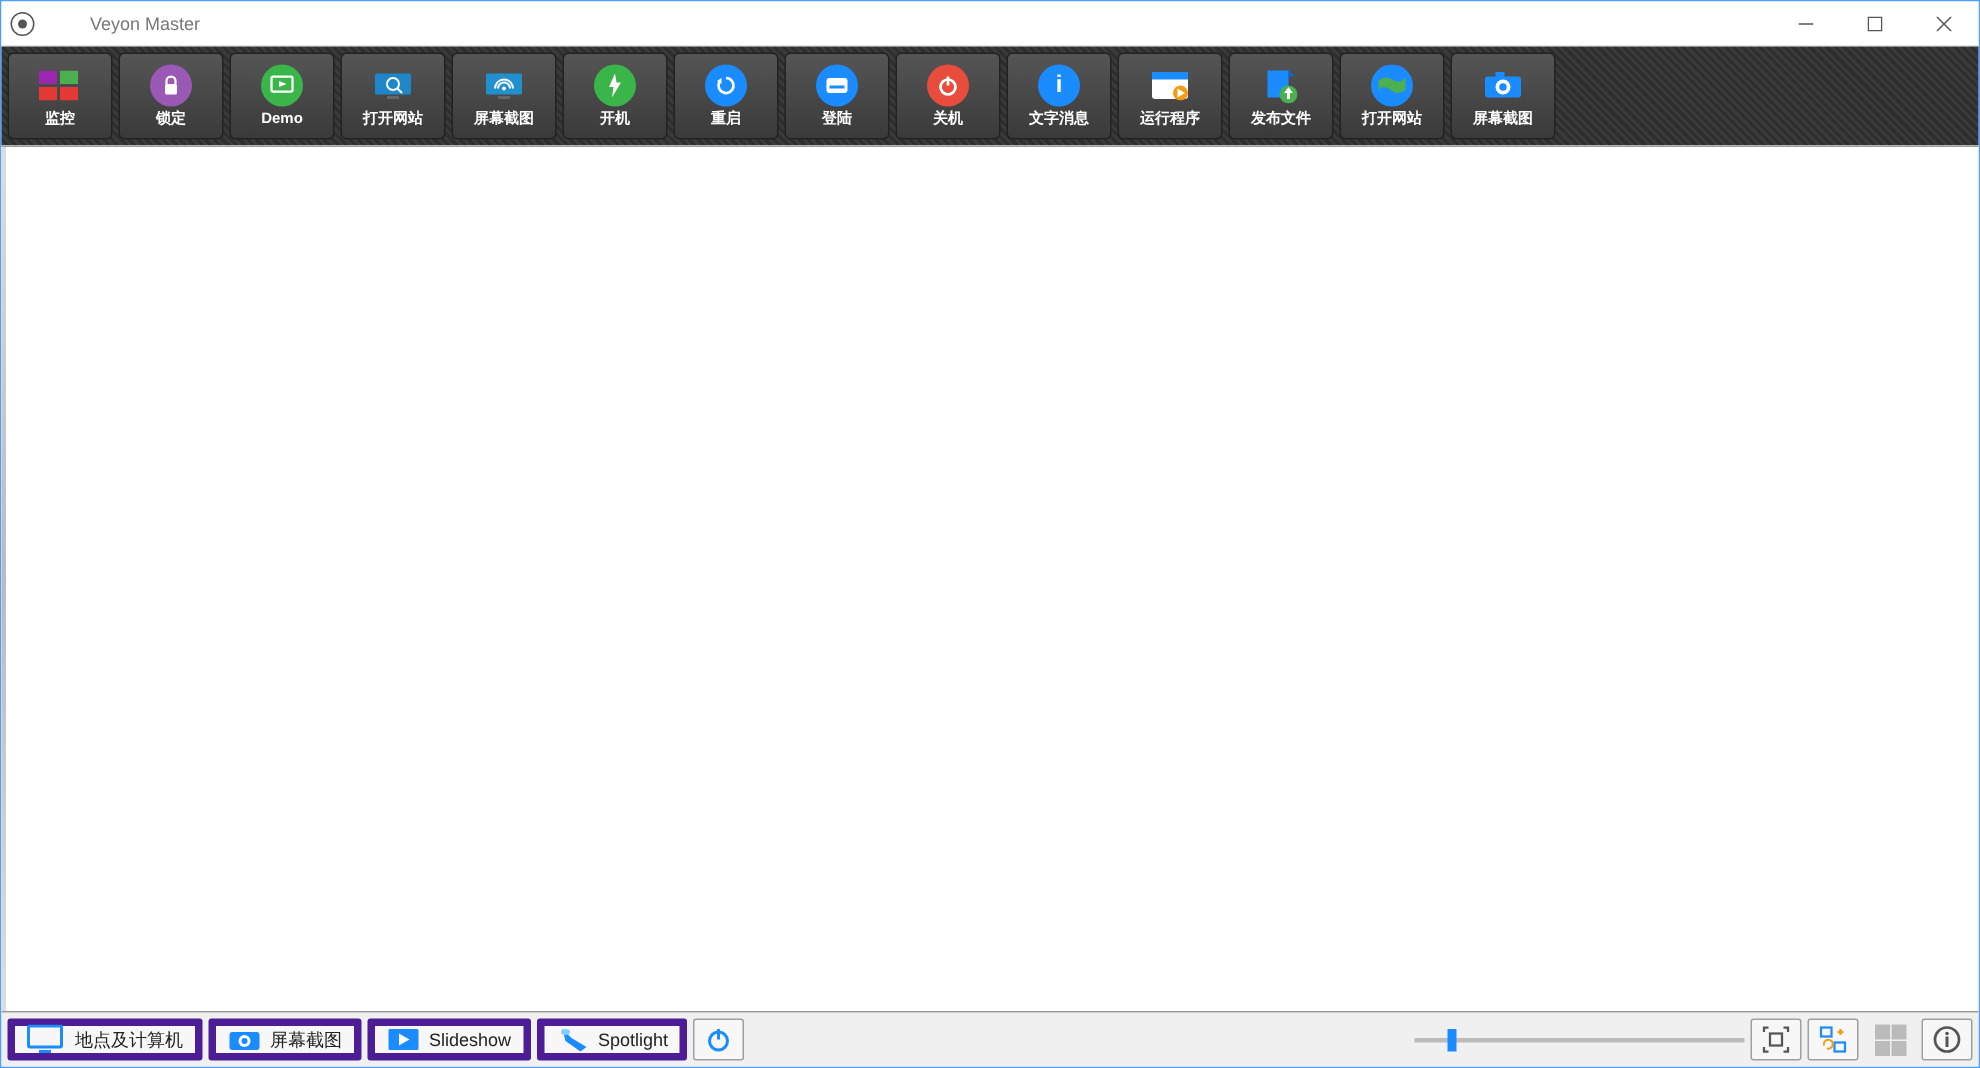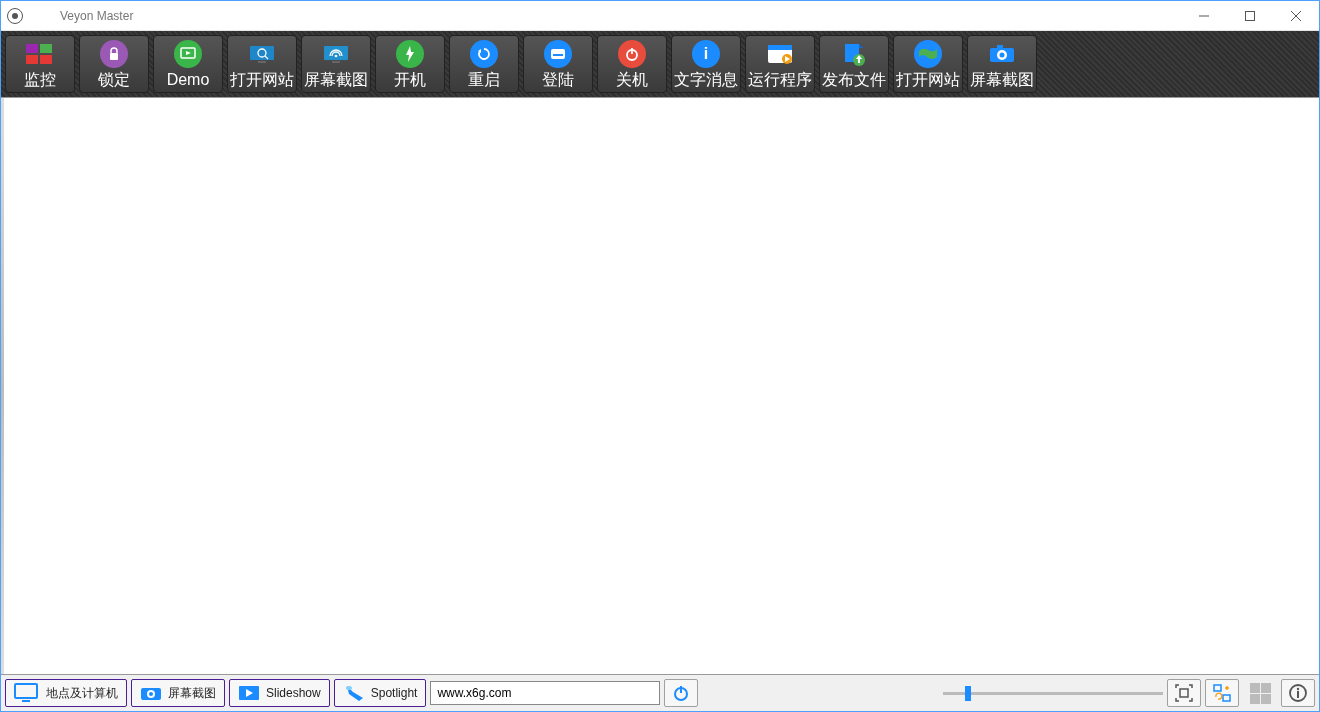--- a/index.html
+++ b/index.html
@@ -11,31 +11,31 @@
 .titlebar .app-icon { width: 16px; height: 16px; border: 1.5px solid #555; border-radius: 50%; display: flex; align-items: center; justify-content: center; margin-right: 6px; }
 .titlebar .app-icon:before { content: ""; width: 6px; height: 6px; background: #555; border-radius: 50%; }
 .titlebar .title { color: #777; font-size: 12px; margin-left: 31px; }
 .titlebar .spacer { flex: 1; }
 .titlebar .win-btn { width: 46px; height: 30px; display: flex; align-items: center; justify-content: center; color: #555; cursor: pointer; }
 
 
 .toolbar { height: 66px; background: repeating-linear-gradient(45deg, #3a3a3a 0 2px, #2e2e2e 2px 4px); display: flex; padding: 4px; gap: 4px; }
 .tool-btn { width: 70px; height: 58px; border-radius: 4px; background: linear-gradient(#555,#3a3a3a); border: 1px solid #222; display: flex; flex-direction: column; align-items: center; justify-content: center; gap: 4px; cursor: pointer; flex-shrink: 0; }
 .tool-btn .circ { width: 28px; height: 28px; border-radius: 50%; display: flex; align-items: center; justify-content: center; }
-.tool-btn .label { color: #fff; font-size: 16px; text-align: center; line-height: 1; }
+.tool-btn .label { color: #fff; font-size: 10px; text-align: center; line-height: 1; font-weight: bold; }
 .tool-btn .sq-wrap { width: 28px; height: 28px; display: flex; align-items: center; justify-content: center; }
 .icon-inner { color: #fff; font-size: 14px; line-height: 1; }
 
 
 .content { flex: 1; background: #fff; border-top: 1px solid #999; border-bottom: 1px solid #999; position: relative; }
 .content:before { content: ""; position: absolute; left: 0; top: 0; bottom: 0; width: 3px; background: linear-gradient(#ddd,#bbb,#ddd); }
 
 
 .bottombar { height: 36px; display: flex; align-items: center; padding: 0 4px; gap: 4px; background: #f0f0f0; }
-.b-btn { height: 28px; border: 1px solid #4c1d95; background: #f7f7f7; display: flex; align-items: center; padding: 0 8px; gap: 6px; cursor: pointer; border-radius: 2px; }
+.b-btn { height: 28px; border: 5px solid #4c1d95; background: #f7f7f7; display: flex; align-items: center; padding: 0 8px; gap: 6px; cursor: pointer; border-radius: 2px; }
 .b-btn .b-label { font-size: 12px; color: #222; }
 .b-icon { display: flex; align-items: center; justify-content: center; }
 .url-input { width: 230px; height: 24px; border: 1px solid #888; padding: 0 6px; font-size: 12px; background: #fff; }
 .slider-wrap { width: 220px; height: 28px; display: flex; align-items: center; }
 .slider-track { width: 100%; height: 3px; background: #bbb; position: relative; }
 .slider-thumb { position: absolute; top: -6px; width: 6px; height: 15px; background: #1a8cff; left: 10%; }
 .sq-btn { width: 34px; height: 28px; border: 1px solid #a0a0a0; background: #f7f7f7; display: flex; align-items: center; justify-content: center; cursor: pointer; border-radius: 2px; }
 .sq-btn svg { display: block; }
 .grid-icon-wrap { display: grid; grid-template-columns: 10px 10px; grid-template-rows: 10px 10px; gap: 1px; }
 .grid-icon-wrap span { background: #bbb; }
@@ -260,21 +260,20 @@
     <div class="b-btn">
       <span class="b-icon">
         <svg width="22" height="18">
             <path d="M4 2 L10 8 L20 14 L16 17 L6 10 Z" fill="#1b8cff"></path>
             <ellipse cx="6" cy="4" rx="3" ry="2" fill="#7fd0ff"></ellipse>
           </svg>
       </span>
       <span class="b-label">Spotlight</span>
     </div>
 
-    <input class="url-input" type="text" value="www.x6g.com" style="">
 
     <div class="sq-btn">
       <svg width="18" height="18">
           <circle cx="9" cy="10" r="6" fill="none" stroke="#1b8cff" stroke-width="2"></circle>
           <line x1="9" y1="2" x2="9" y2="9" stroke="#1b8cff" stroke-width="2"></line>
         </svg>
     </div>
 
     <div style="flex:1"></div>
 

